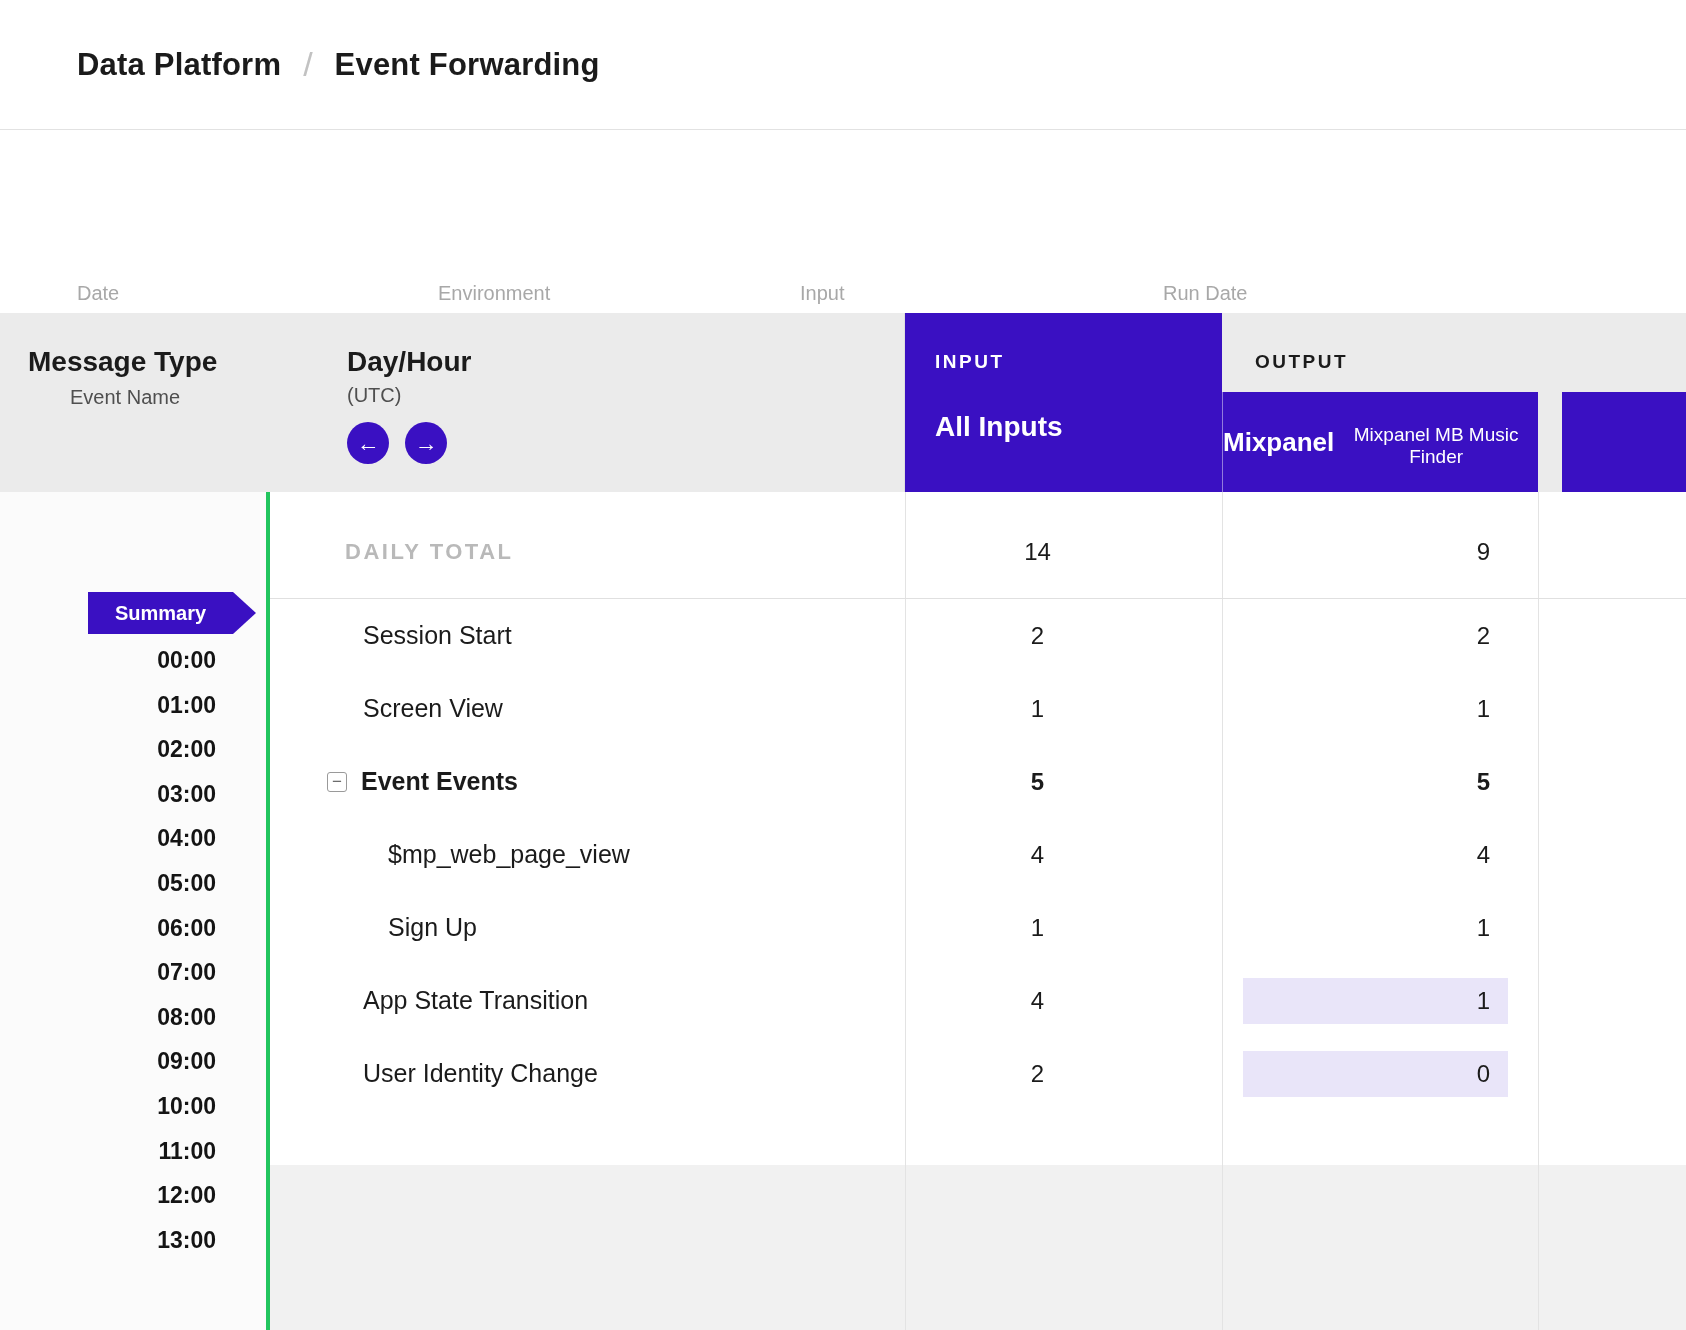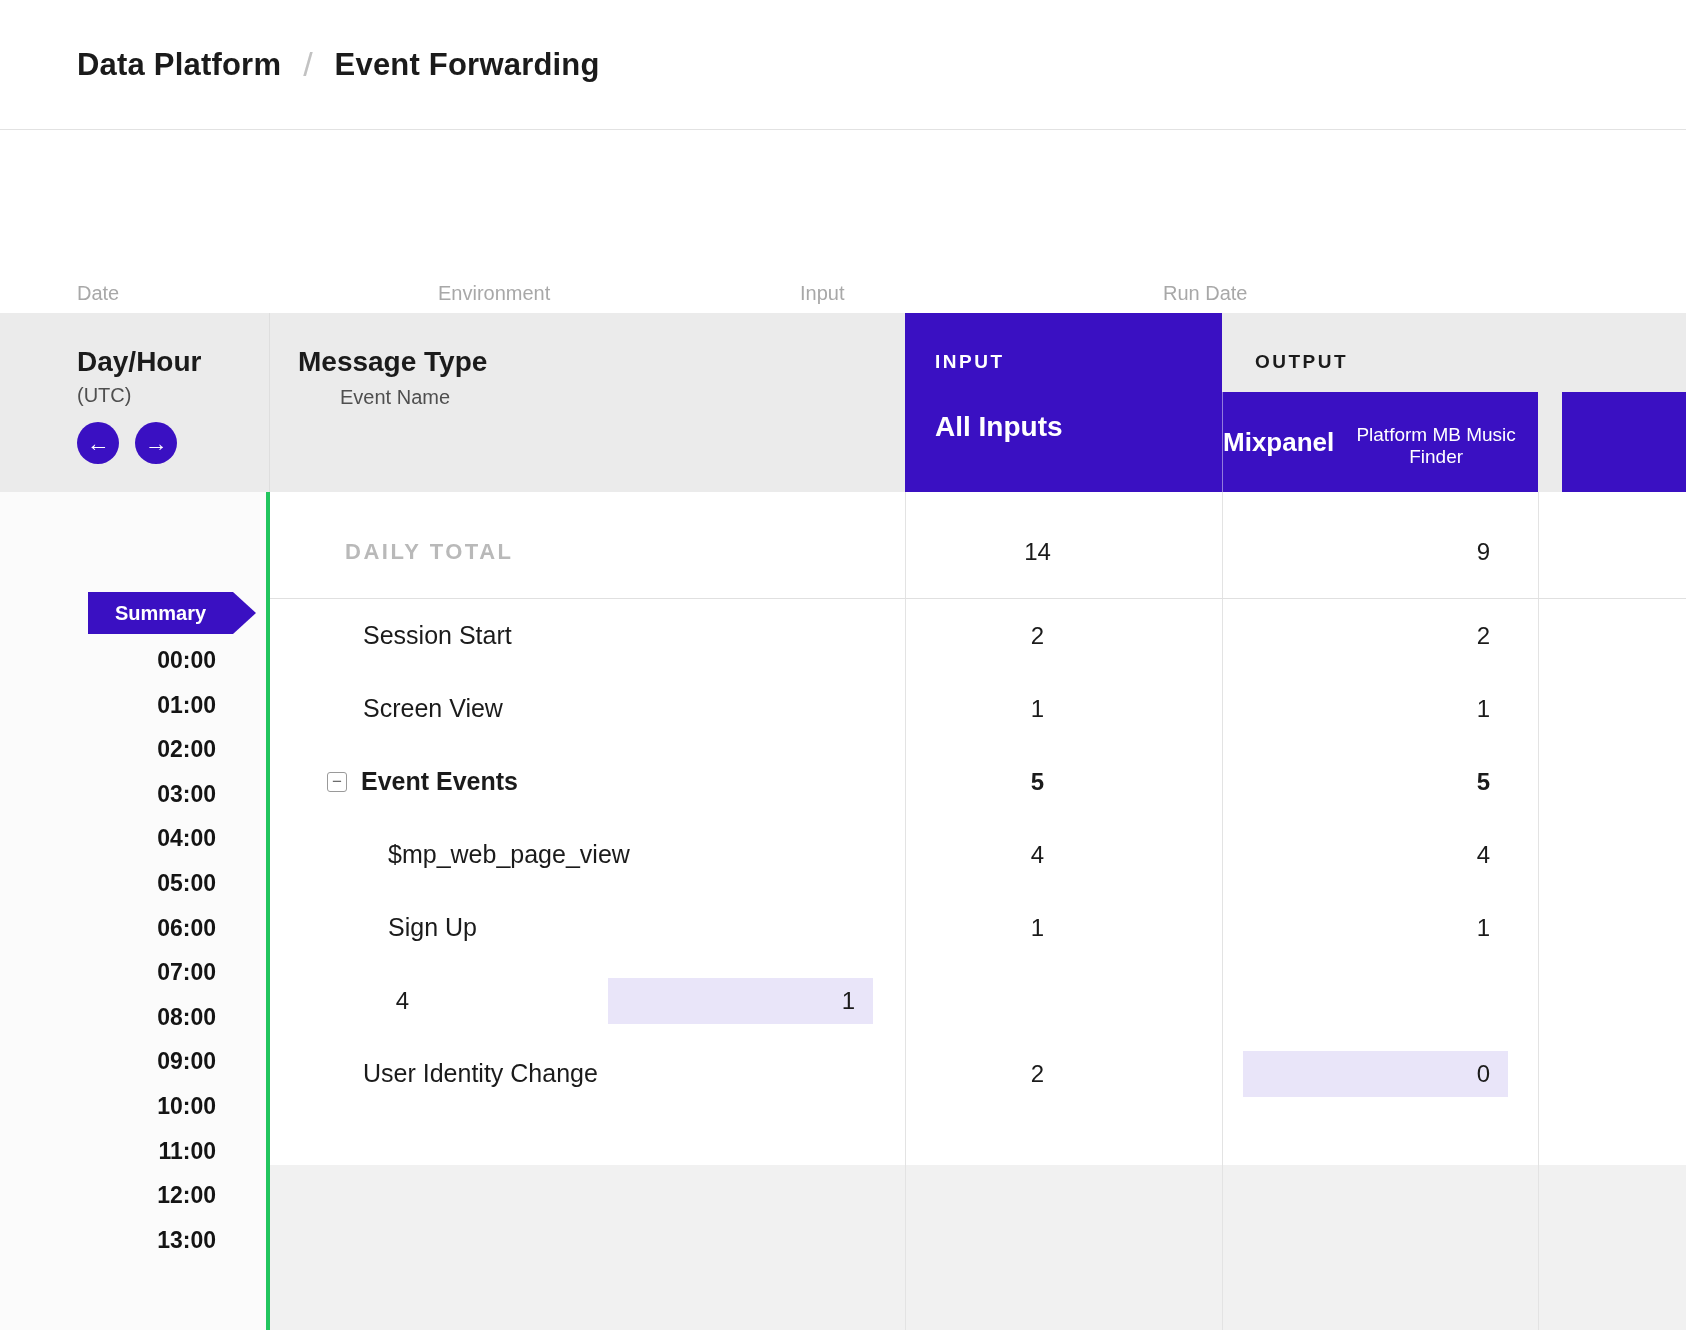--- a/index.html
+++ b/index.html
@@ -171,41 +171,41 @@
         <span class="chev"></span>
       </div>
     </div>
     <div class="fgroup fg-run">
       <div class="flabel">Run Date</div>
       <div class="run-value">08.08.25 2:12PM UTC</div>
     </div>
   </div>
 
   <div class="thead">
+    <div class="th-cell th-msg">
+      <div class="th-title">Message Type</div>
+      <div class="th-sub">Event Name</div>
+    </div>
     <div class="th-cell th-dayhour">
       <div class="th-title">Day/Hour</div>
       <div class="th-sub">(UTC)</div>
       <div class="nav-btns">
         <button class="nav-btn">←</button>
         <button class="nav-btn">→</button>
       </div>
     </div>
-    <div class="th-cell th-msg">
-      <div class="th-title">Message Type</div>
-      <div class="th-sub">Event Name</div>
-    </div>
     <div class="th-cell th-input">
       <div class="mini-label">INPUT</div>
       <div class="big">All Inputs</div>
     </div>
     <div class="th-cell th-output">
       <div class="mini-label">OUTPUT</div>
       <div class="out-block">
         <div class="oname">Mixpanel</div>
-        <div class="osub">Platform MB Music Finder</div>
+        <div class="osub">Mixpanel MB Music Finder</div>
       </div>
     </div>
     <div class="th-cell th-extra">
       <div class="out-block"></div>
     </div>
   </div>
 
   <div class="tbody">
 
     <div class="hour-col">
@@ -279,20 +279,21 @@
 
       <div class="row">
         <div class="c-name sub">Sign Up</div>
         <div class="c-in">1</div>
         <div class="c-out">
             <span class="val">1</span>
           </div>
       </div>
 
       <div class="row hl">
+        <div class="c-name">App State Transition</div>
         <div class="c-in">4</div>
         <div class="c-out">
             <span class="val">1</span>
           </div>
       </div>
 
       <div class="row hl">
         <div class="c-name">User Identity Change</div>
         <div class="c-in">2</div>
         <div class="c-out">

